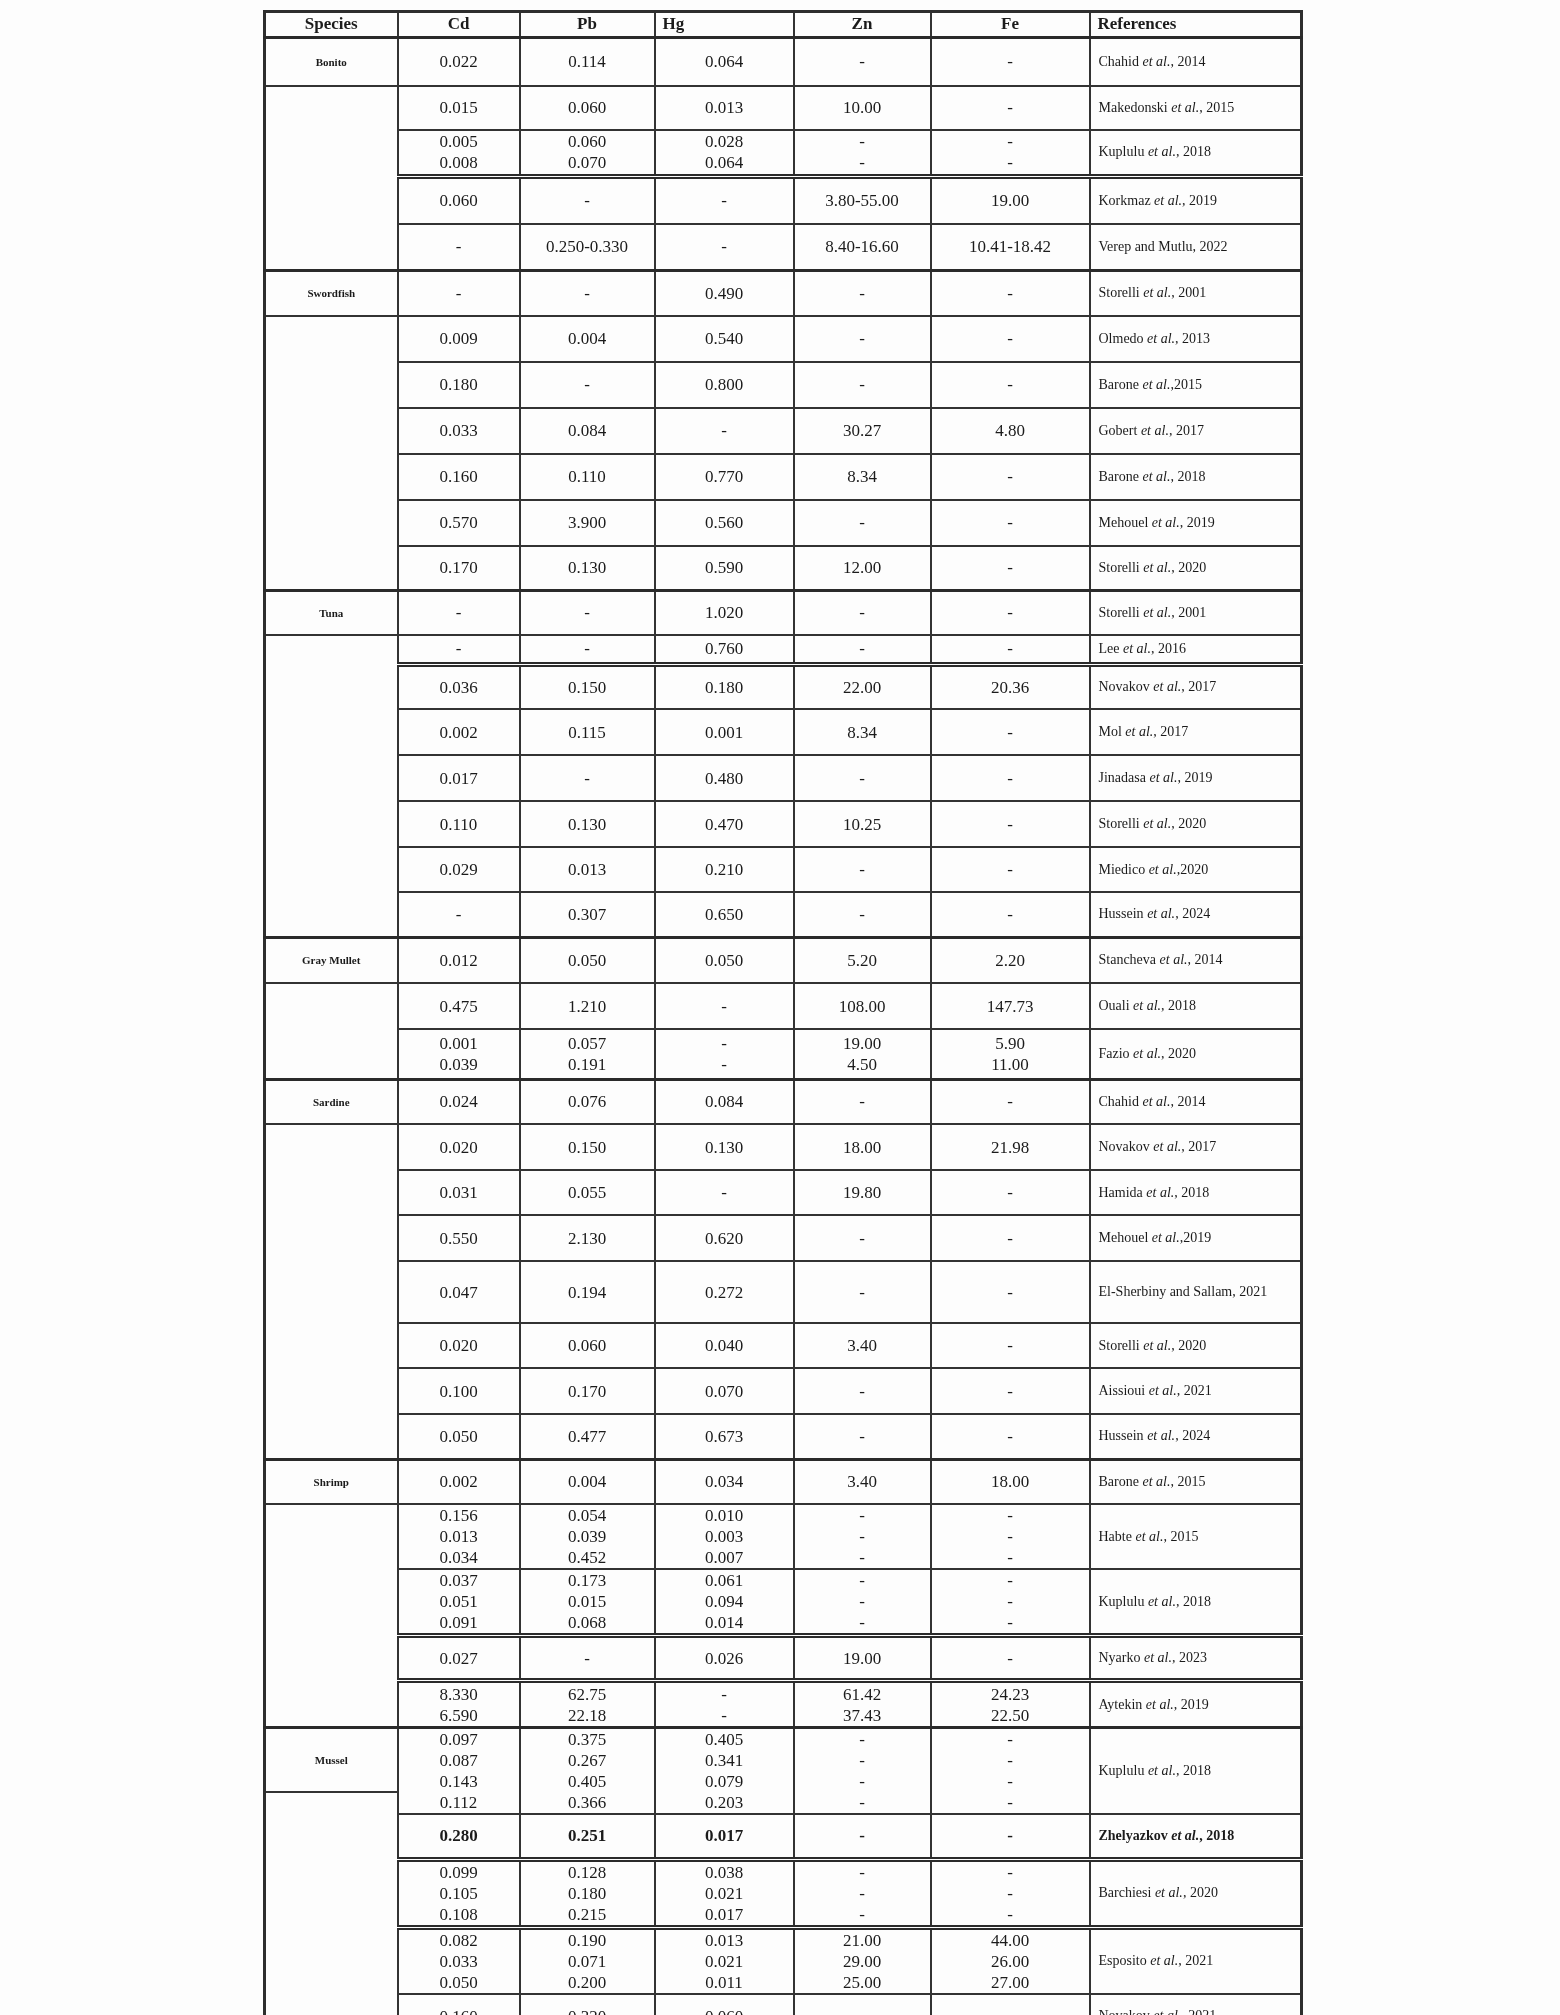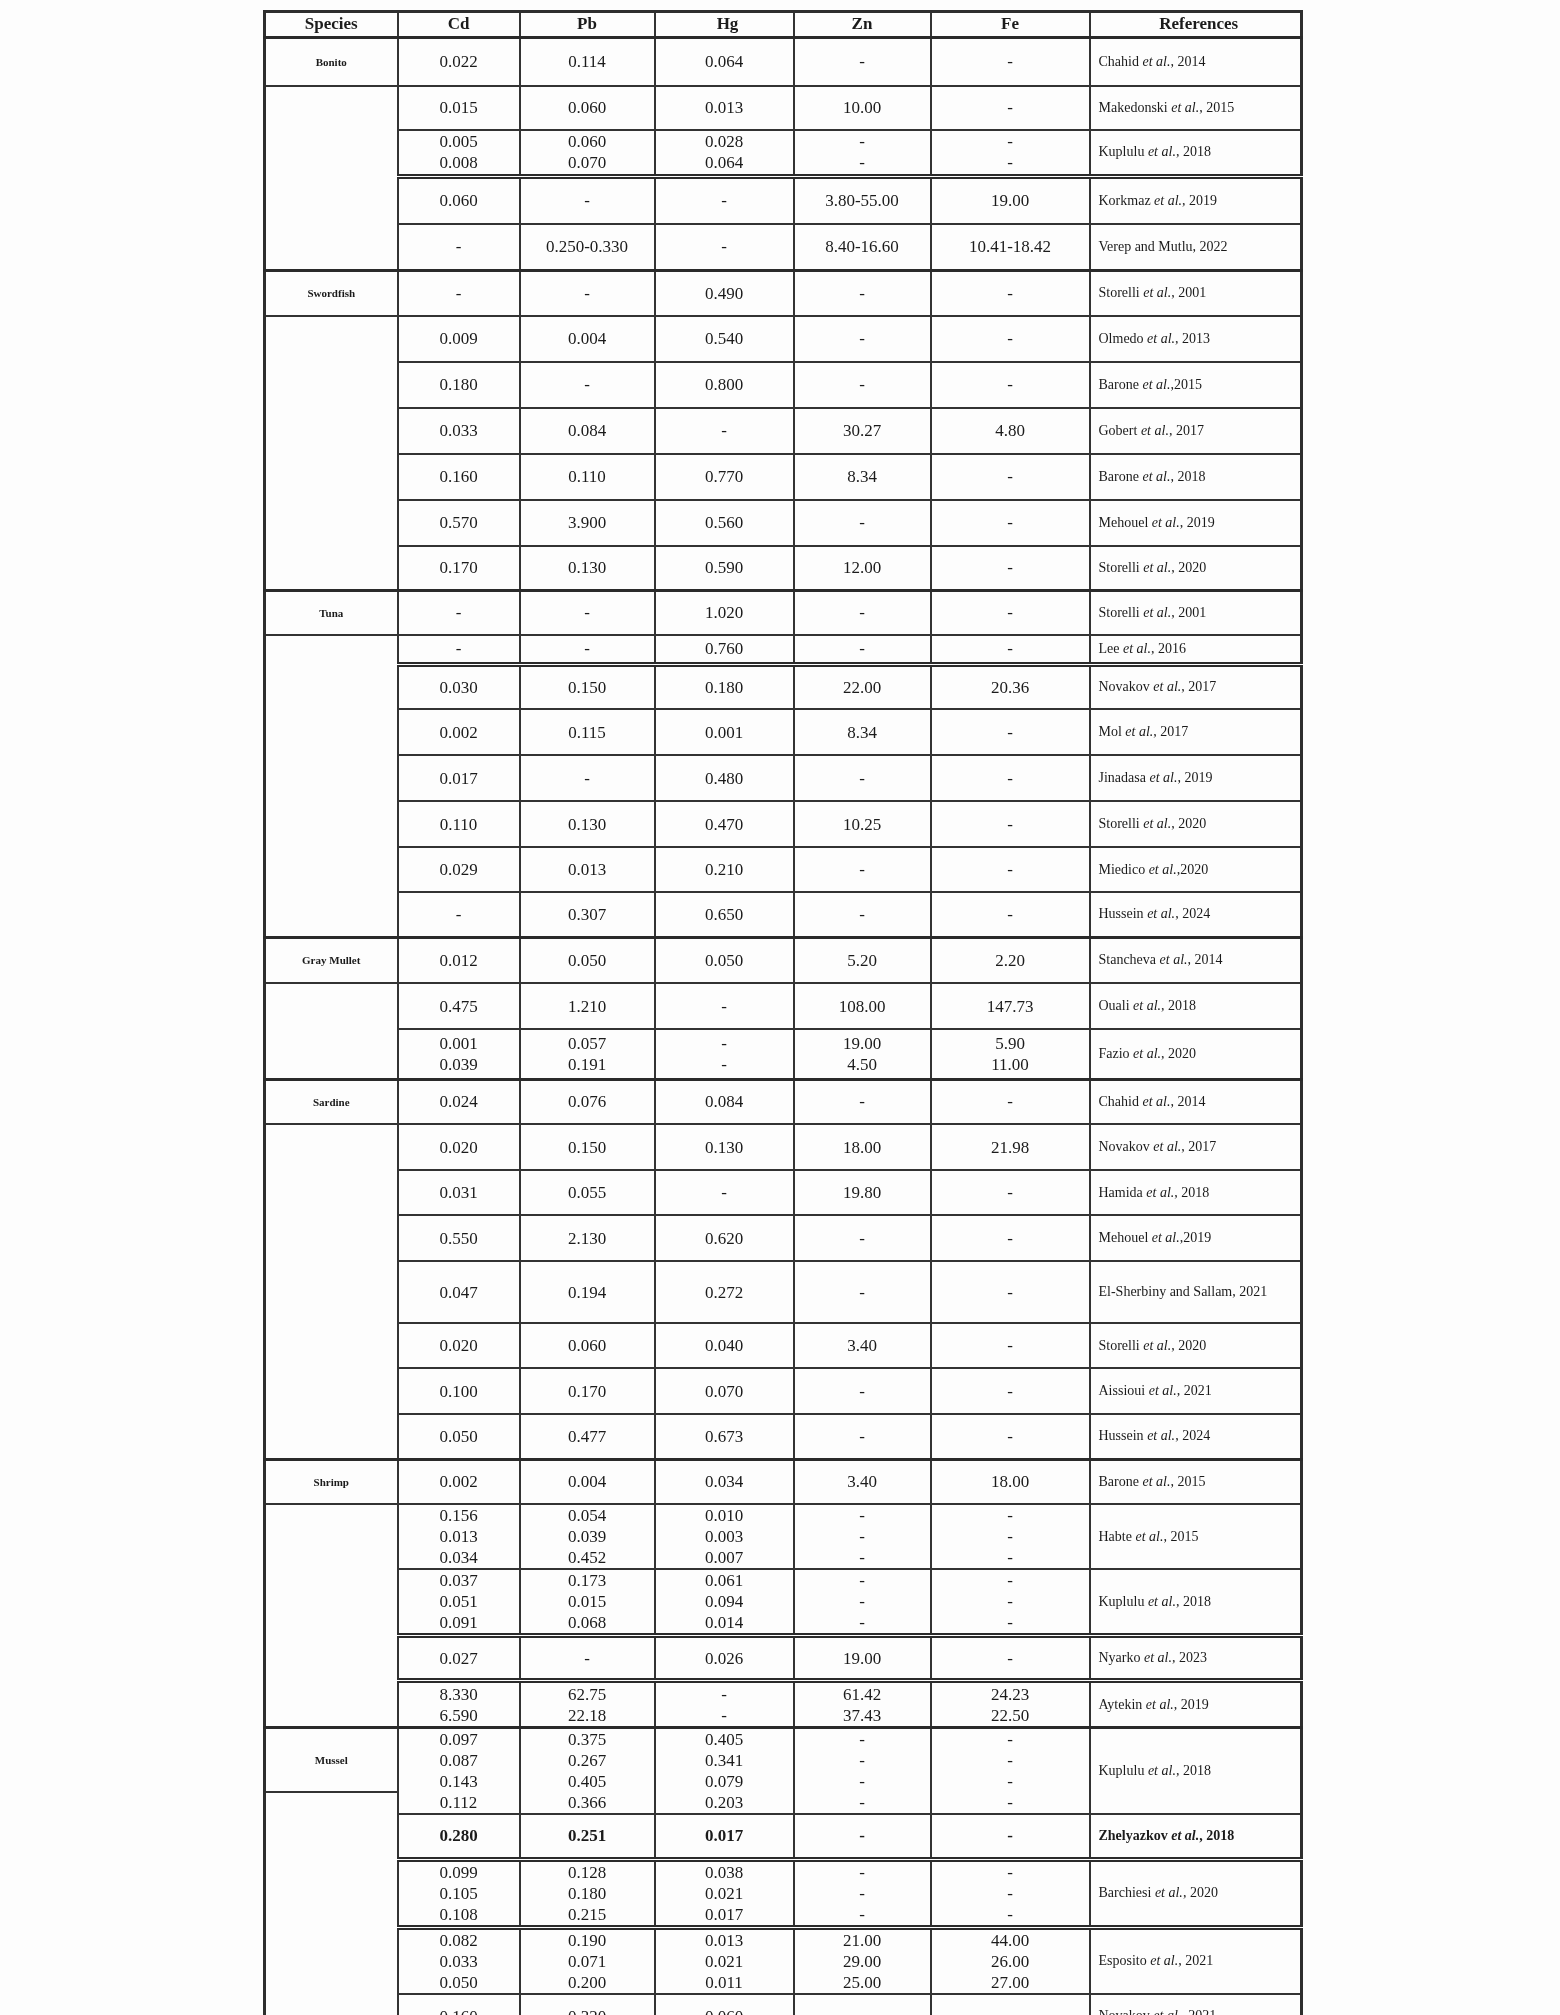--- a/index.html
+++ b/index.html
@@ -19,21 +19,21 @@
   .metals th, .metals td {
     border:2px solid #333;
     padding:0;
     vertical-align:middle;
     font-size:17px;
     overflow:hidden;
   }
   .metals thead tr { height:24px; }
   .metals th { font-weight:bold; padding:1px 0 2px 0; }
   .align-center { text-align:center; }
-  .align-left  { text-align:center; padding-left:7px !important; }
+  .align-left  { text-align:left; padding-left:7px !important; }
   td.val { text-align:center; }
   td.val .ln { line-height:21px; height:21px; }
   td.species-cell {
     font-weight:bold; text-align:center; font-size:11px;
   }
   td.species-empty { background:transparent; }
   td.ref {
     text-align:left; padding:2px 4px 2px 8px;
     line-height:22px; font-size:14px;
   }
@@ -324,21 +324,21 @@
           <td class="val">
             <div class="ln">-</div>
           </td>
           <td class="val">
             <div class="ln">-</div>
           </td>
           <td class="ref"><span>Lee </span><i>et al.</i><span>, 2016</span></td>
         </tr>
         <tr class="thick" style="height: 45px;">
           <td class="val">
-            <div class="ln">0.030</div>
+            <div class="ln">0.036</div>
           </td>
           <td class="val">
             <div class="ln">0.150</div>
           </td>
           <td class="val">
             <div class="ln">0.180</div>
           </td>
           <td class="val">
             <div class="ln">22.00</div>
           </td>

